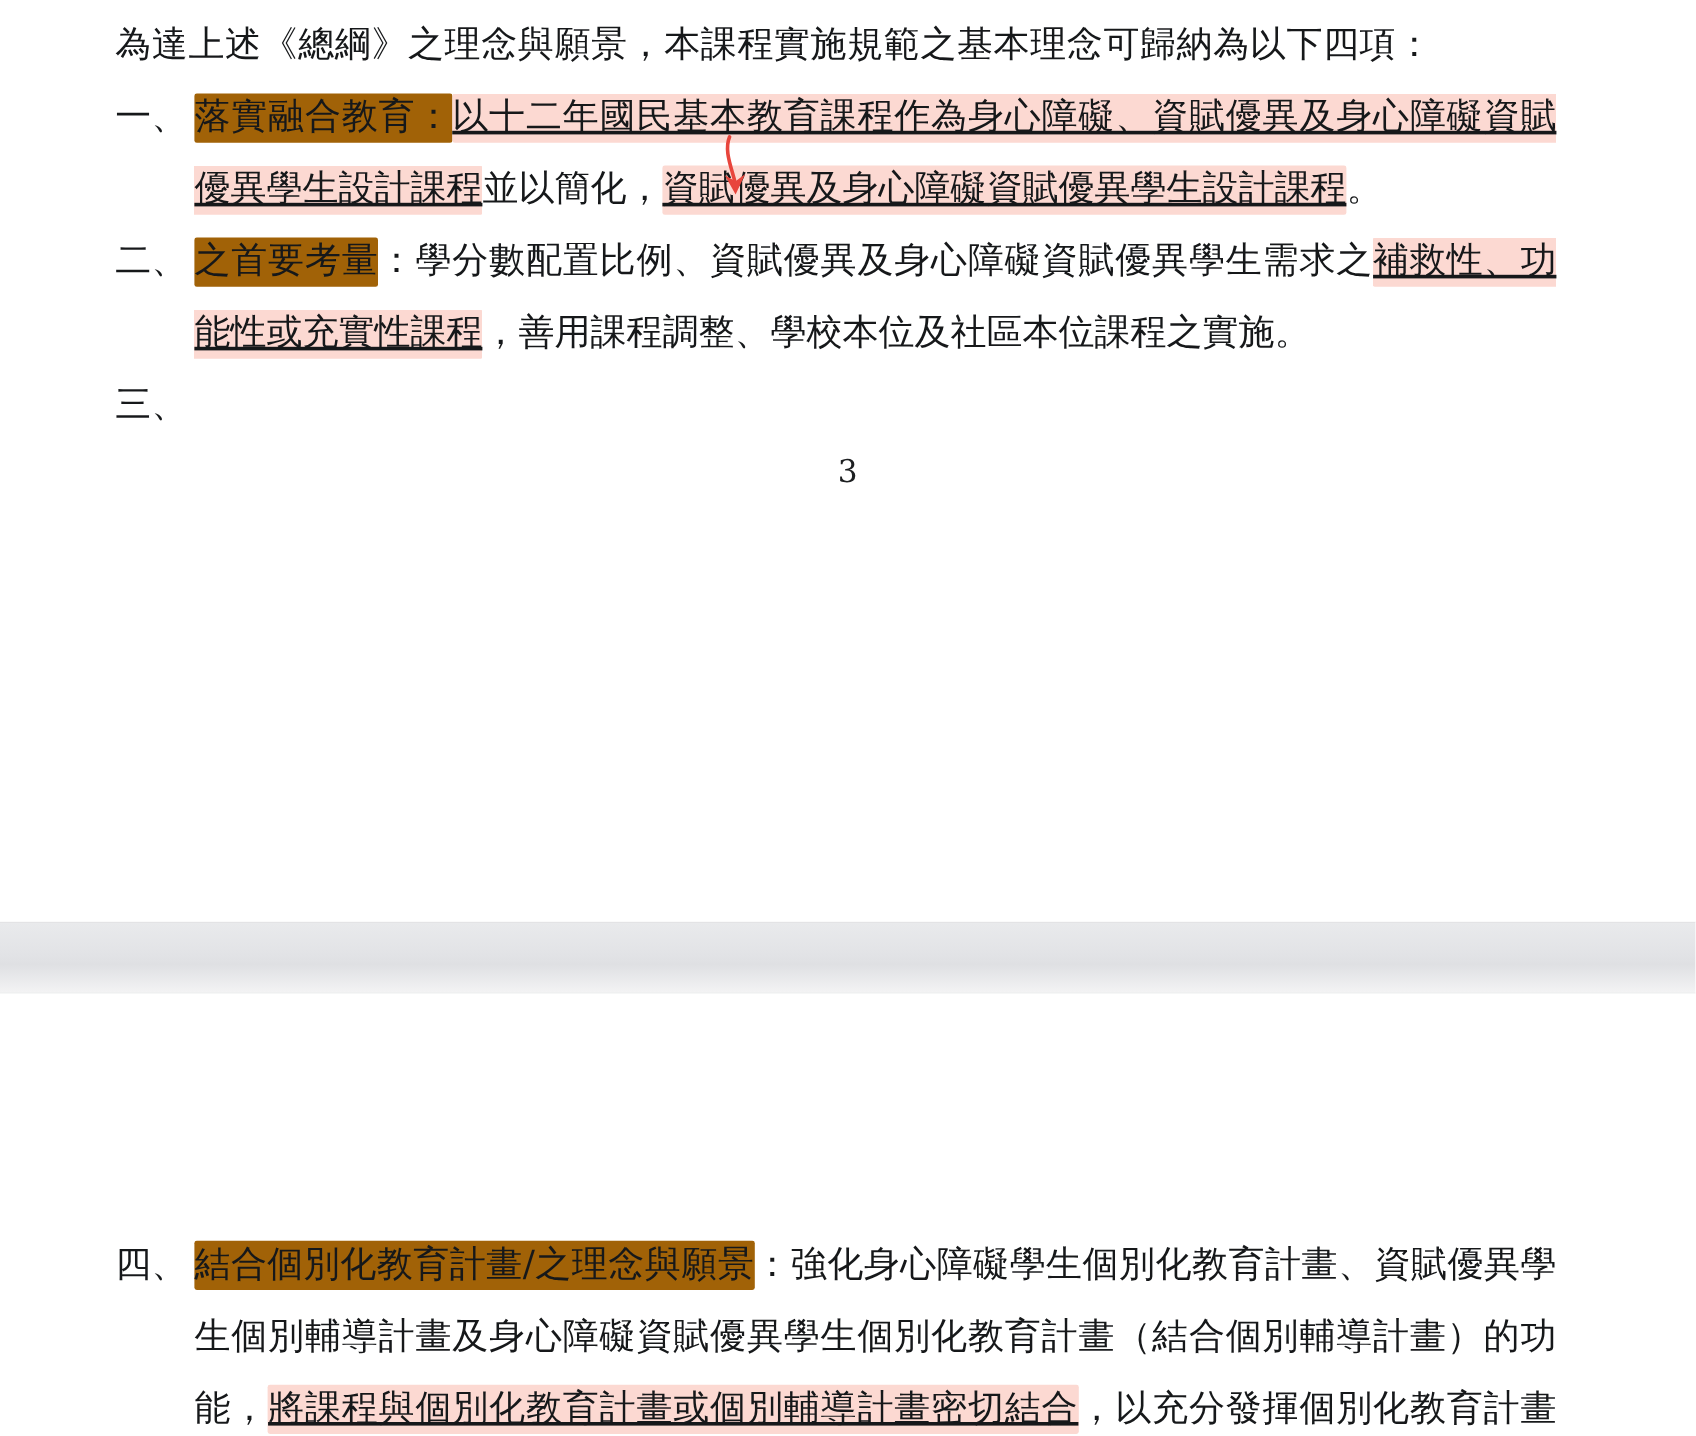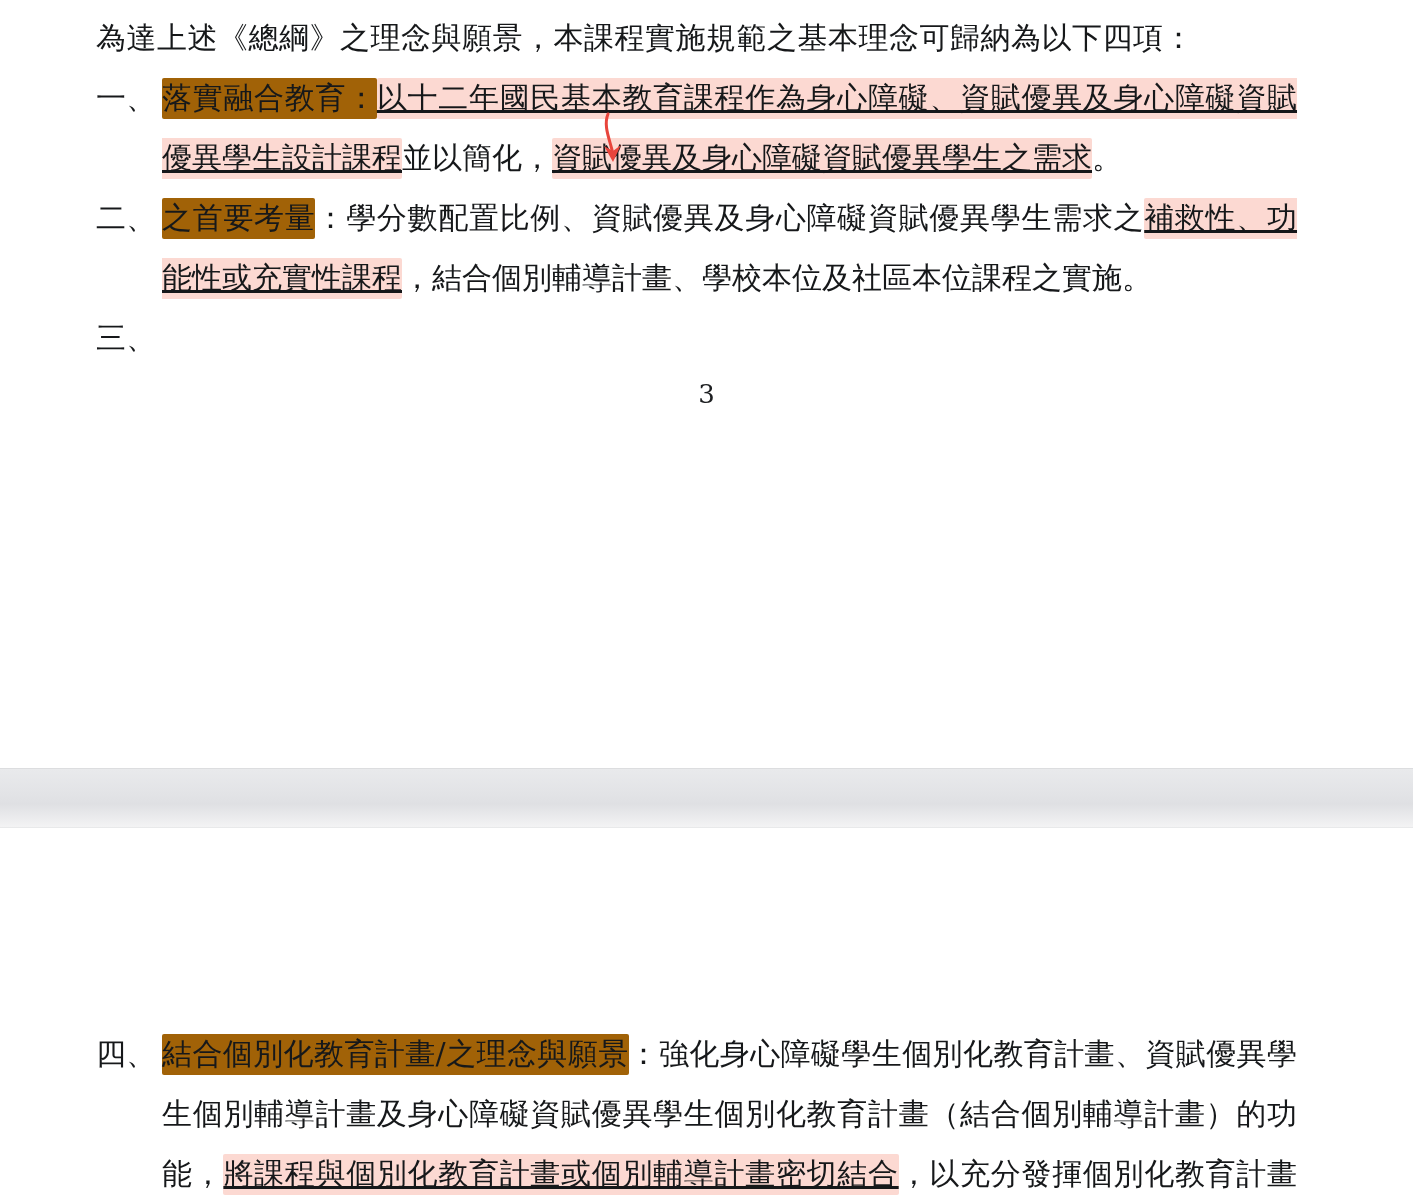--- a/index.html
+++ b/index.html
@@ -116,28 +116,28 @@
 </head>
 <body>
 
 <div class="page page-one">
 
   <p class="para intro">為達上述《總綱》之理念與願景，本課程實施規範之基本理念可歸納為以下四項：</p>
 
   <div class="item">
     <div class="item-marker">一、</div>
     <div class="item-body">
-      <span class="hl">落實融合教育：</span><span class="hl-soft">以十二年國民基本教育課程作為身心障礙、資賦優異及身心障礙資賦優異學生設計課程</span><span>並以簡化</span><span>，</span><span class="hl-soft">資賦優異及身心障礙資賦優異學生之需求</span><span>。</span>
+      <span class="hl">落實融合教育：</span><span class="hl-soft">以十二年國民基本教育課程作為身心障礙、資賦優異及身心障礙資賦優異學生設計課程</span><span>並以簡化</span><span>，</span><span class="hl-soft">資賦優異及身心障礙資賦優異學生設計課程</span><span>。</span>
     </div>
   </div>
 
   <div class="item">
     <div class="item-marker">二、</div>
     <div class="item-body">
-      <span class="hl">之首要考量</span><span>：學分數配置比例、資賦優異及身心障礙資賦優異學生需求之</span><span class="hl-soft">補救性、功能性或充實性課程</span><span>，結合個別輔導計畫、學校本位及社區本位課程之實施。</span>
+      <span class="hl">之首要考量</span><span>：學分數配置比例、資賦優異及身心障礙資賦優異學生需求之</span><span class="hl-soft">補救性、功能性或充實性課程</span><span>，善用課程調整、學校本位及社區本位課程之實施。</span>
     </div>
   </div>
 
   <div class="item">
     <div class="item-marker">三、</div>
   </div>
 
   <div class="page-number">3</div>
 
   <svg class="arrow-annotation" viewBox="0 0 46 58" xmlns="http://www.w3.org/2000/svg">

